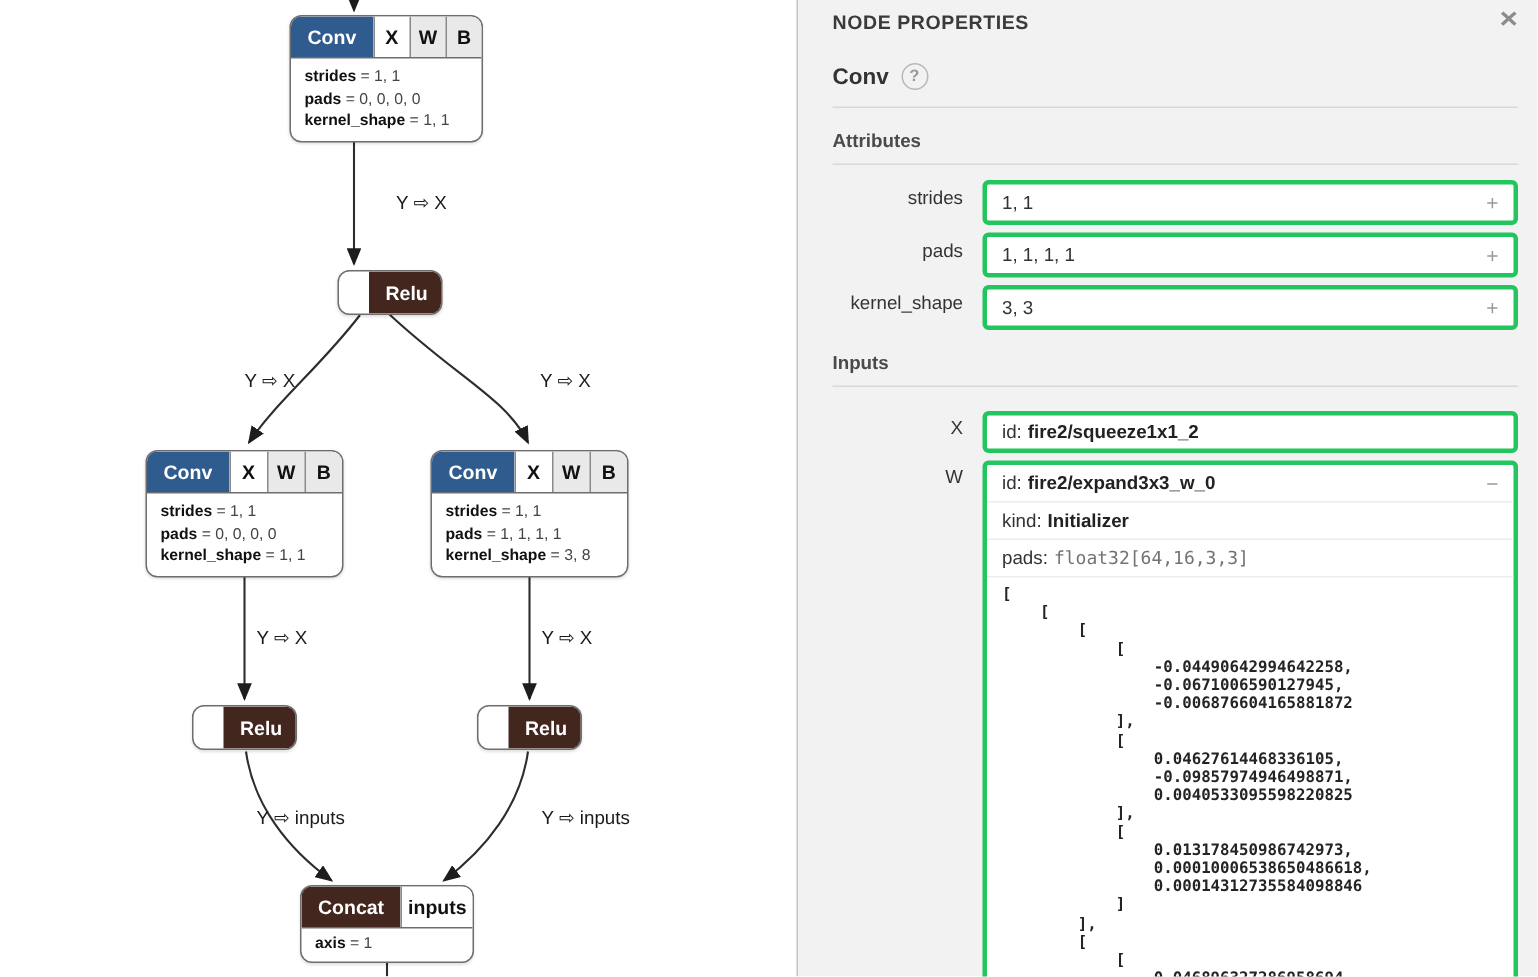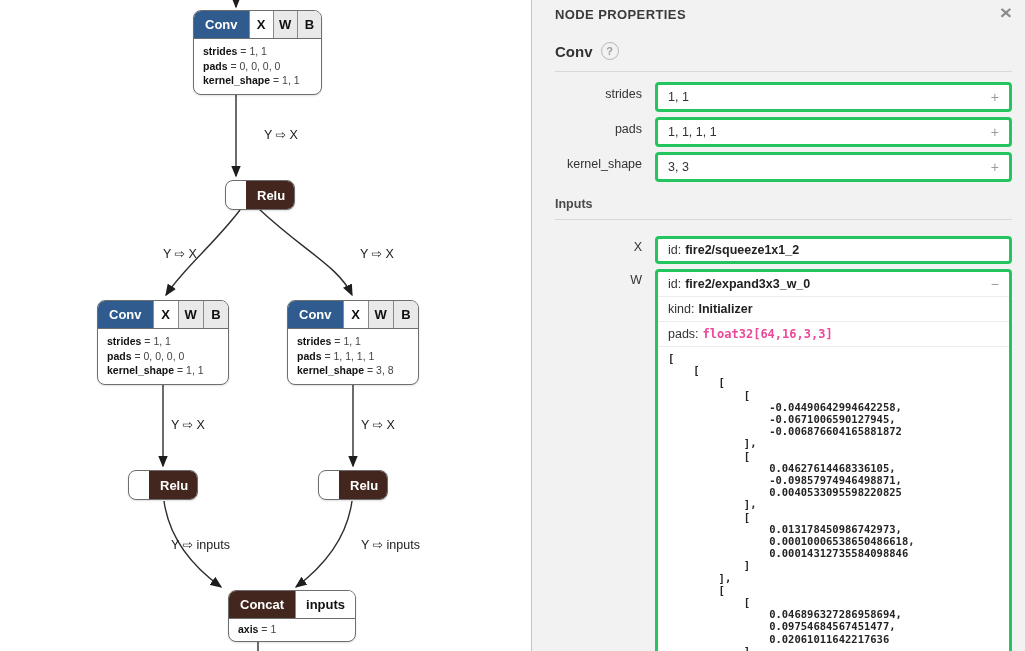--- a/index.html
+++ b/index.html
@@ -44,21 +44,21 @@
   .rows { margin-top:10px; }
   .prop-row { display:flex; align-items:flex-start; margin-bottom:5px; }
   .prop-label { flex:none; width:100px; text-align:right; padding-right:13px; padding-top:5px;
     font-size:12.5px; color:#333; }
   .prop-box { flex:1; background:#fff; border:3px solid #22c55e; border-radius:4px;
     font-size:12.5px; color:#333; min-height:25px; }
   .box-line { display:flex; align-items:center; padding:4px 10px; min-height:25px; }
   .box-line.bordered { border-bottom:1px solid #ececec; }
   .box-action { margin-left:auto; color:#9b9b9b; font-size:14px; cursor:pointer; padding-left:8px; }
   .val-strong { font-weight:bold; color:#222; margin-left:4px; }
-  .val-mono { font-family:"DejaVu Sans Mono", monospace; font-size:12px; font-weight:bold; color:#ec4899; }
+  .val-mono { font-family:"DejaVu Sans Mono", monospace; font-size:12px; font-weight:normal; color:#737373; }
   .tensor { margin:0; padding:5px 10px 8px 10px; font-family:"DejaVu Sans Mono", monospace;
     font-size:10.5px; font-weight:600; line-height:12.2px; color:#242424; white-space:pre; }
 </style>
 </head>
 <body>
 
 <div id="stage">
 
   <div id="graph">
     <svg id="edge-svg" width="531" height="651">
@@ -142,21 +142,21 @@
       </div>
     </div>
 
     <div class="node no-body" style="left:318px; top:470px; width:70px; height:30px;">
       <div class="node-header" style="height:28px;">
         <div class="cell title act" style="flex:1;">Relu</div>
         <div class="cell port" style="flex:0 0 27px;">X</div>
       </div>
     </div>
 
-    <div class="node" style="left:200px; top:590px; width:128px;margin-left:28px;">
+    <div class="node" style="left:200px; top:590px; width:116px;">
       <div class="node-header">
         <div class="cell title act">Concat</div>
         <div class="cell port">inputs</div>
       </div>
       <div class="node-body" style="padding:3px 9px 4px 9px;">
         <div><span class="attr-k">axis</span> <span>= 1</span></div>
       </div>
     </div>
   </div>
 
@@ -164,20 +164,21 @@
     <div class="panel-top">
       <div class="panel-title">NODE PROPERTIES</div>
       <div class="close-btn">×</div>
     </div>
 
     <div class="type-row">
       <div class="type-name">Conv</div>
       <div class="help-circle">?</div>
     </div>
 
+    <div class="section-label">Attributes</div>
     <div class="rows">
       <div class="prop-row">
         <div class="prop-label">strides</div>
         <div class="prop-box box-line simple">
           <span>1, 1</span>
           <span class="box-action">+</span>
         </div>
       </div>
       <div class="prop-row">
         <div class="prop-label">pads</div>

